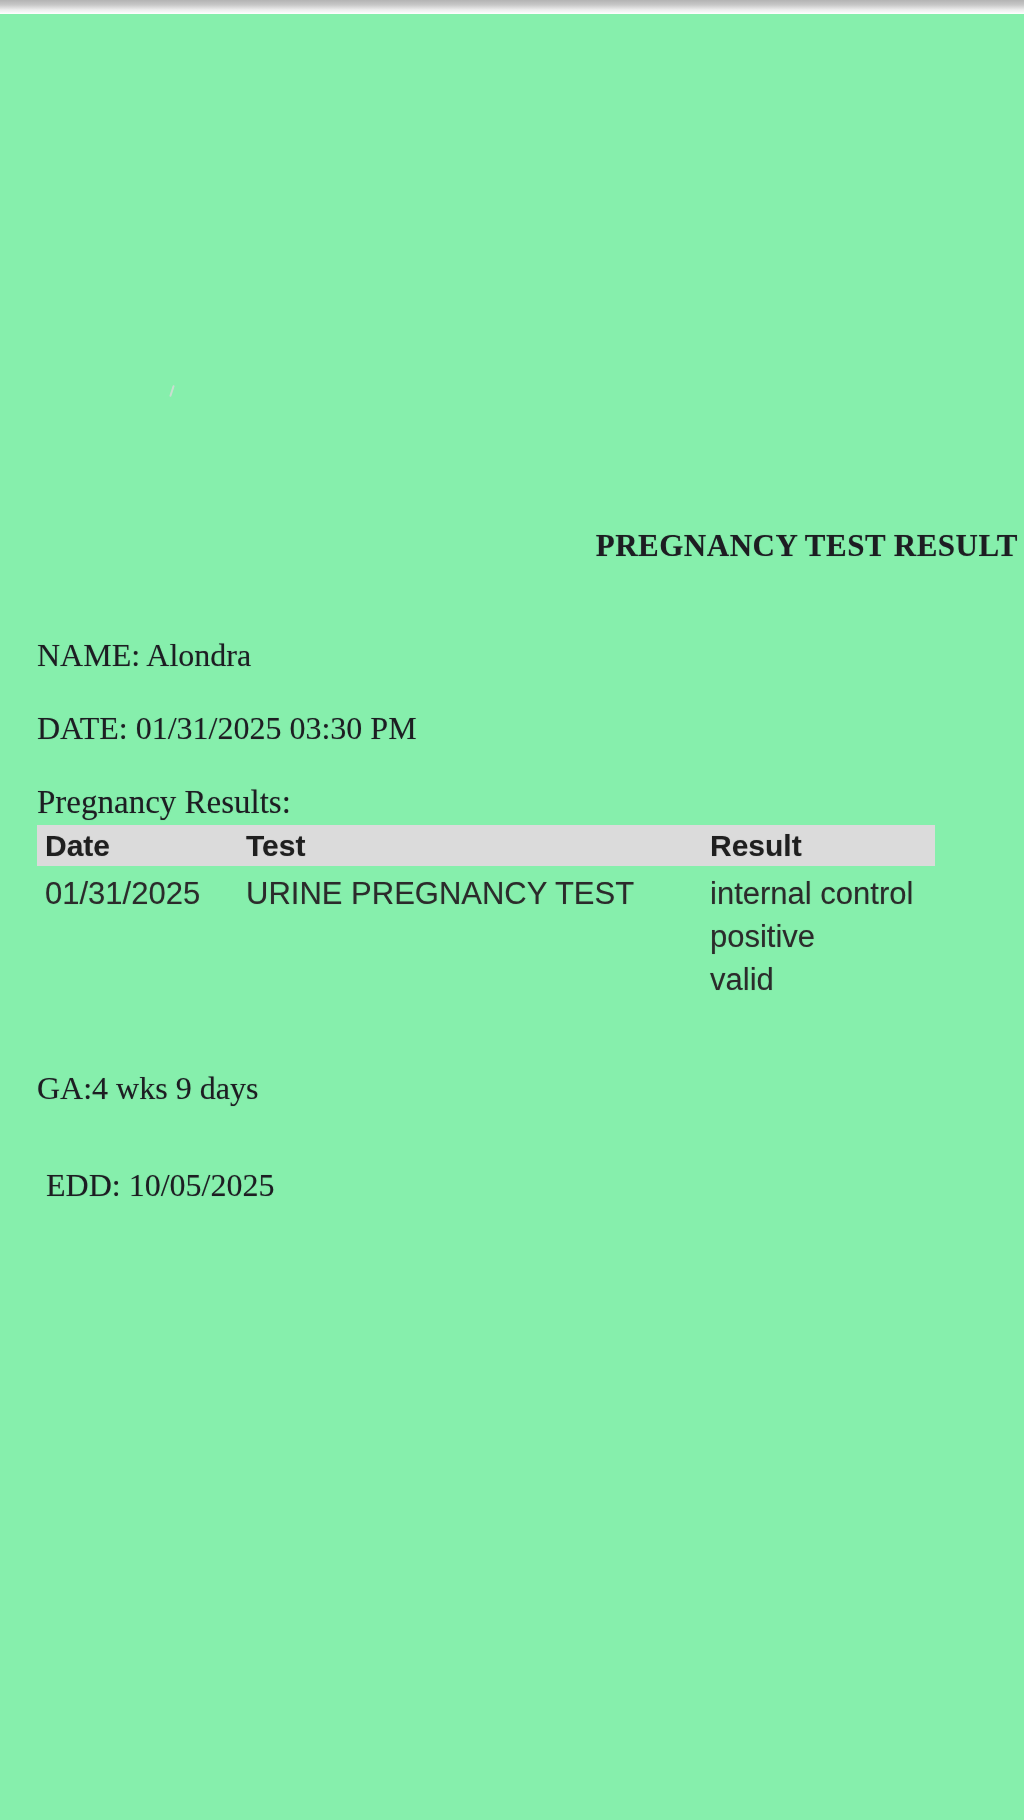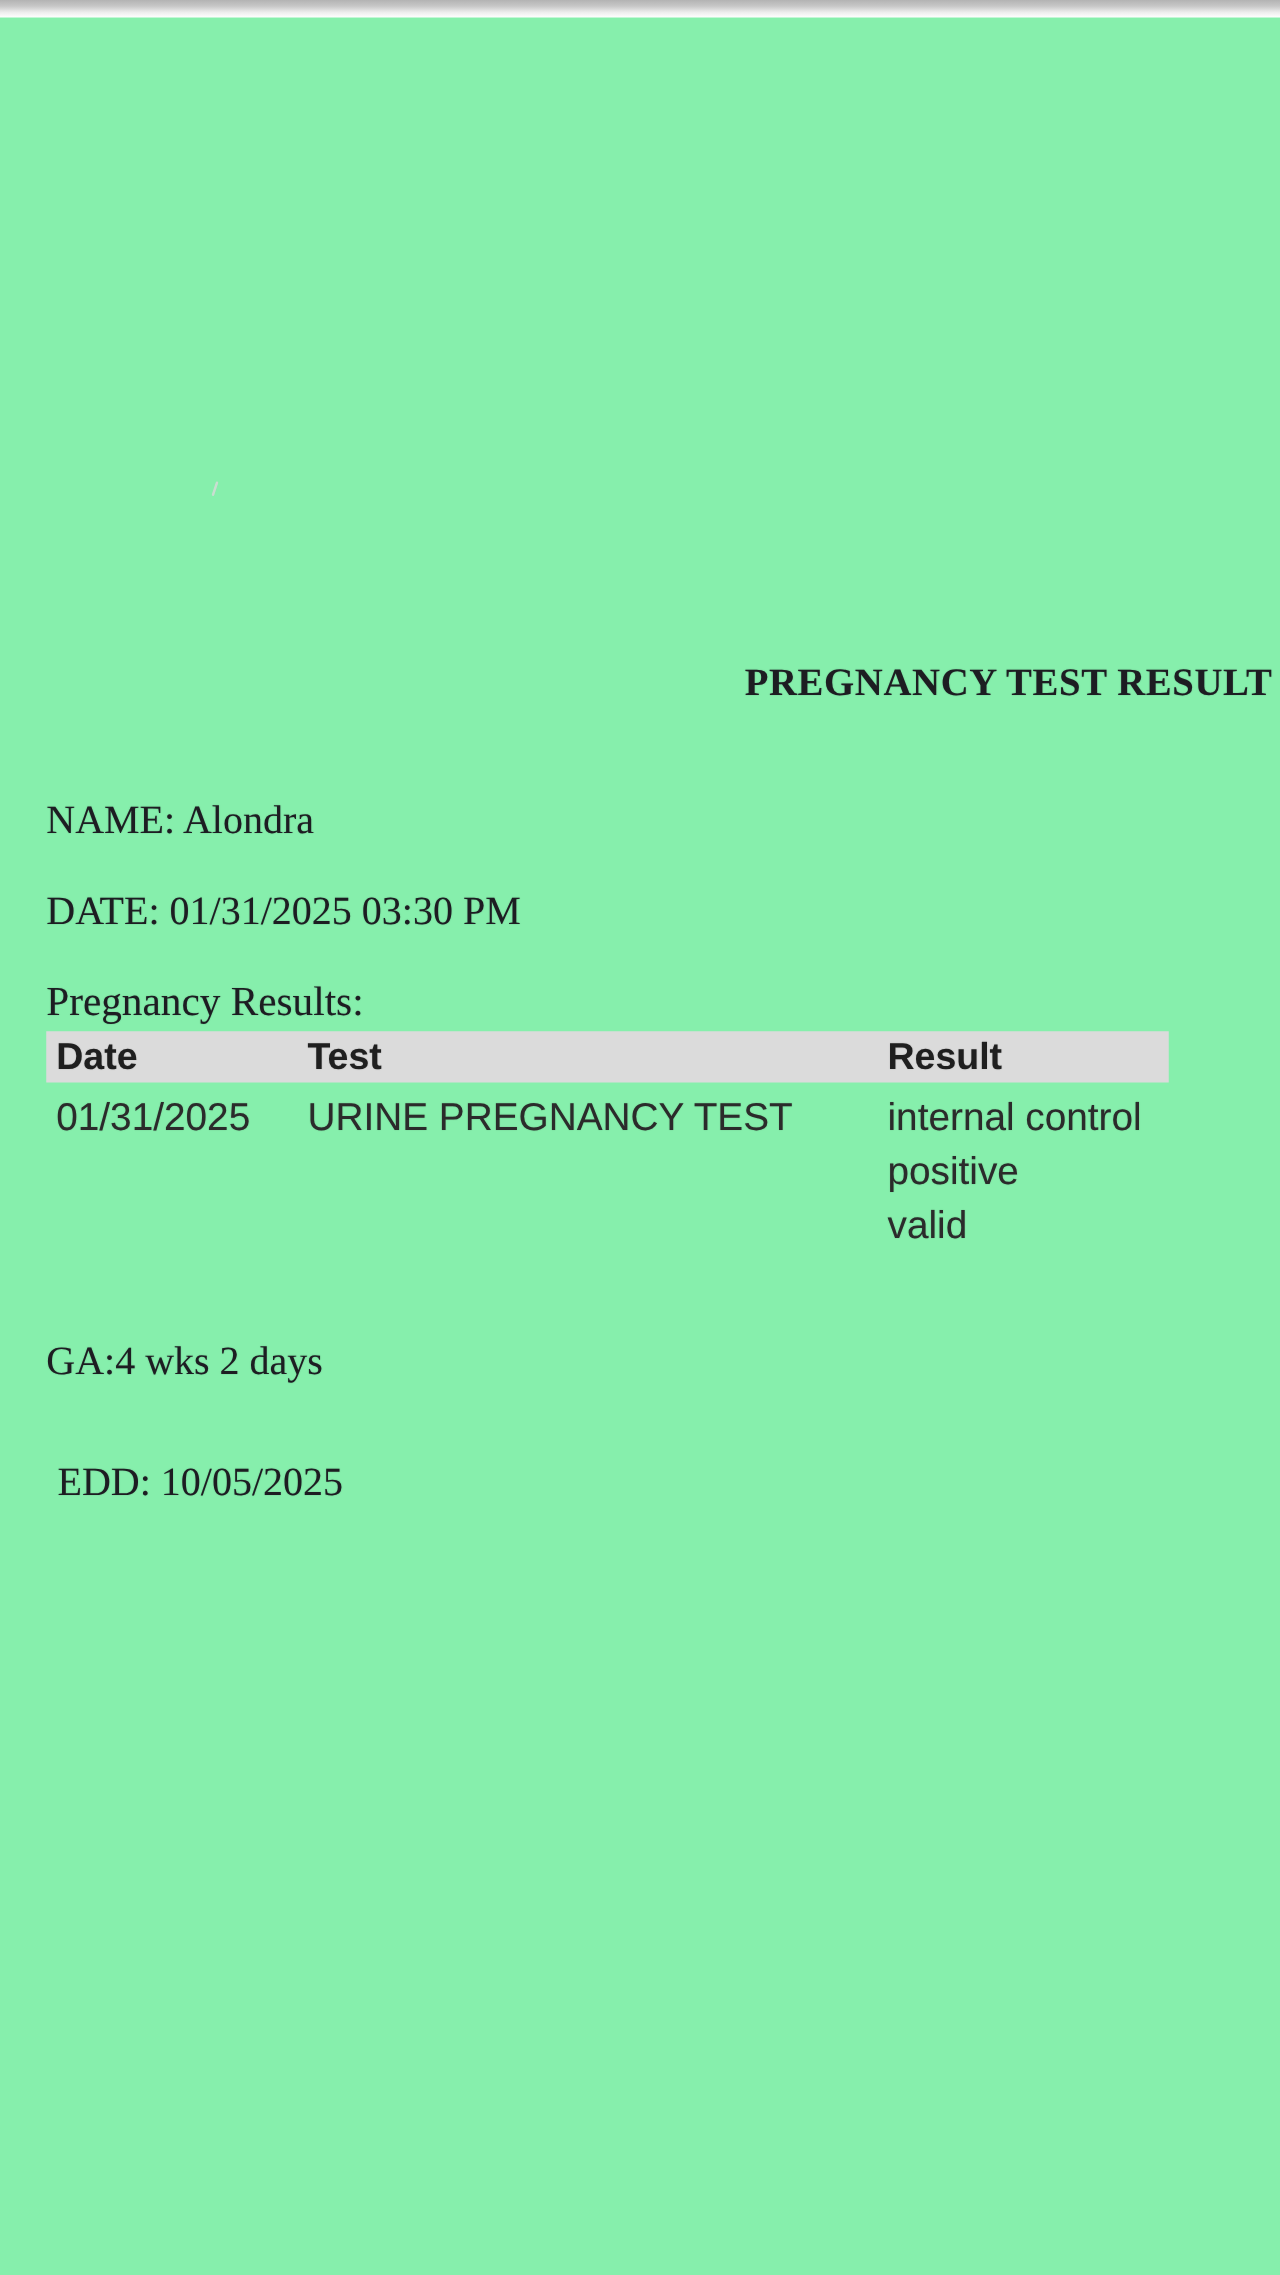--- a/index.html
+++ b/index.html
@@ -118,17 +118,17 @@
       <div class="cell col-date">01/31/2025</div>
       <div class="cell col-test">URINE PREGNANCY TEST</div>
       <div class="cell col-result">
         <div class="result-line">internal control</div>
         <div class="result-line">positive</div>
         <div class="result-line">valid</div>
       </div>
     </div>
   </div>
 
-  <div class="serif-text ga-line">GA:4 wks 2 days</div>
+  <div class="serif-text ga-line">GA:4 wks 9 days</div>
 
   <div class="serif-text edd-line">EDD: 10/05/2025</div>
 
 </div>
 
 </body></html>

